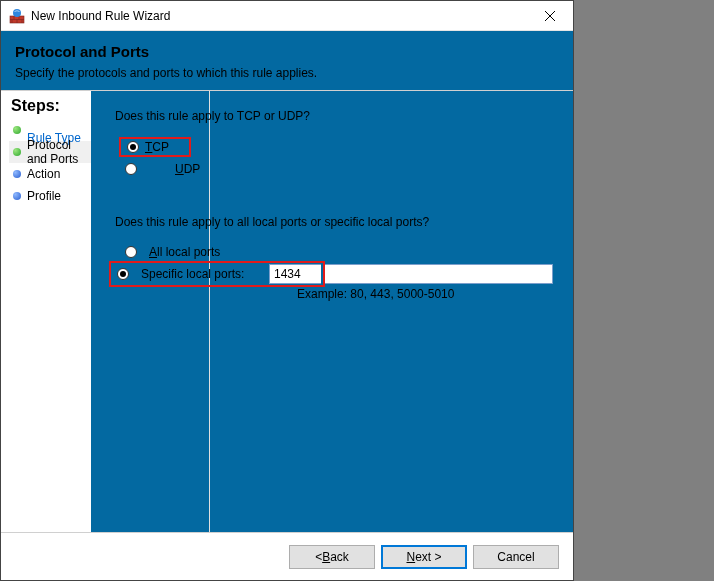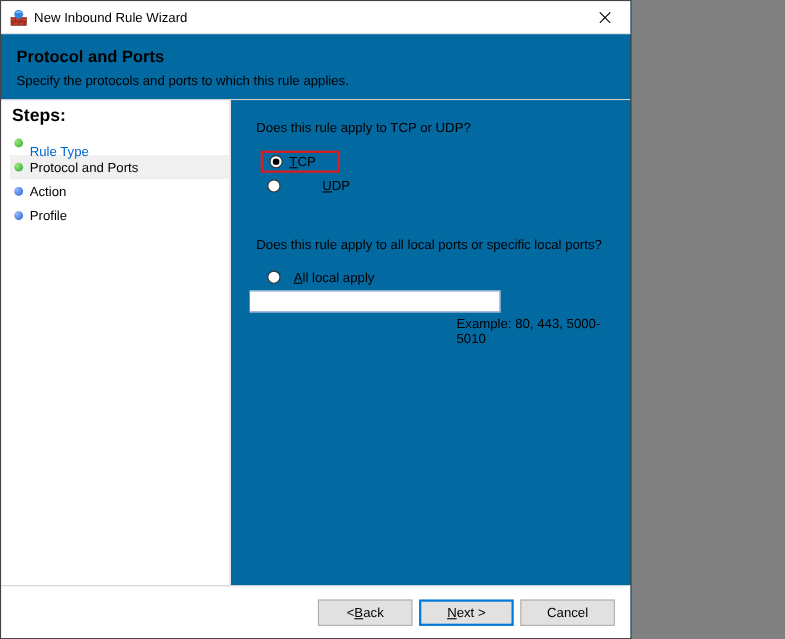--- a/index.html
+++ b/index.html
@@ -269,24 +269,29 @@
       <div class="radio-row">
         <span class="radio"></span>
         <span class="radio-label"><span class="ul">U</span><span>DP</span></span>
       </div>
 
       <div class="q2">Does this rule apply to all local ports or specific local ports?</div>
 
       <div class="ports-group">
         <div class="ports-row">
           <span class="radio"></span>
-          <span class="radio-label" style="margin-left:6px;"><span class="ul">A</span><span>ll local apply</span></span>
+          <span class="radio-label" style="margin-left:6px;"><span class="ul">A</span><span>ll local ports</span></span>
         </div>
 
         <div class="ports-row" style="margin-left:-16px;">
+          <span class="hl-red-ports">
+            <span class="radio checked"></span>
+            <span class="radio-label" style="margin-left:6px; width:128px;"><span>Specific local ports:</span></span>
+            <input class="ports-input" style="width: 52px; border-right: none;" value="1434">
+          </span>
           <input class="ports-input" style="width: 228px; border-left: none;" value="">
         </div>
         <div class="example">Example: 80, 443, 5000-5010</div>
       </div>
 
     </div>
   </div>
 
   <div class="footer">
     <button class="btn">

